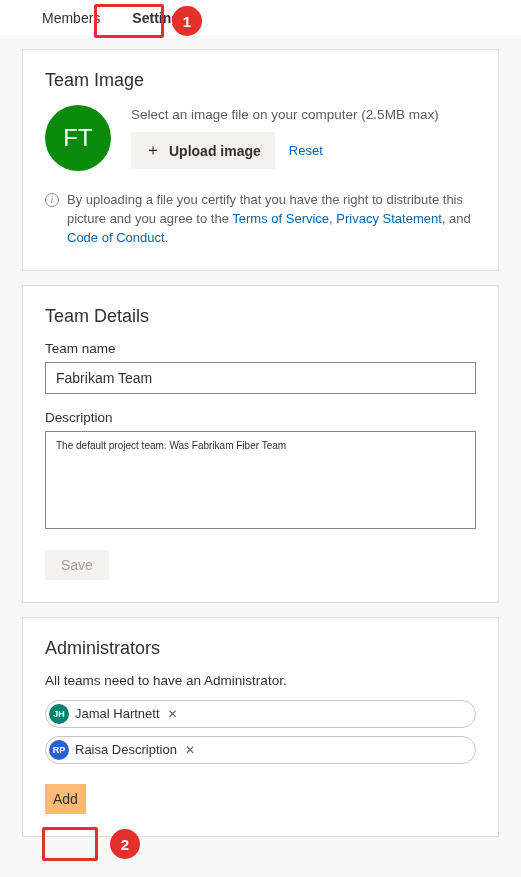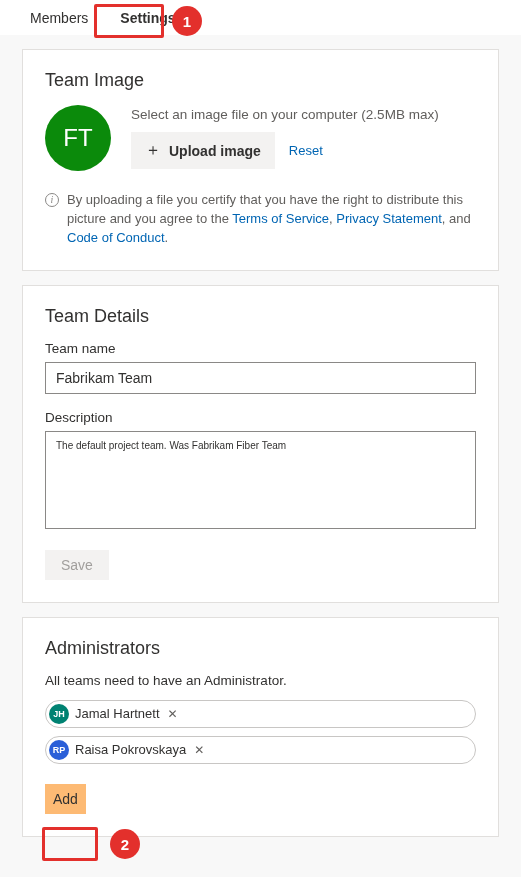--- a/index.html
+++ b/index.html
@@ -8,21 +8,21 @@
     font-size: 14px;
     color: #323130;
     background: #f8f8f8;
     width: 521px;
     height: 877px;
     overflow: hidden;
     position: relative;
   }
   .tabs {
     display: flex;
-    padding: 0 22px;
+    padding: 0 34px;
     gap: 16px;
     background: #fff;
     border-bottom: 1px solid #fff;
   }
   .tab {
     padding: 10px 8px 8px 8px;
     cursor: pointer;
     font-size: 14px;
     color: #323130;
     position: relative;
@@ -273,21 +273,21 @@
   <div class="card-title">Administrators</div>
   <div class="admin-helper">All teams need to have an Administrator.</div>
   <div class="admin-chips">
     <span class="chip">
       <span class="chip-avatar" style="background:#008272">JH</span>
       <span>Jamal Hartnett</span>
       <span class="chip-close">✕</span>
     </span>
     <span class="chip">
       <span class="chip-avatar" style="background:#2a5fd8">RP</span>
-      <span>Raisa Pokrovskaya</span>
+      <span>Raisa Description</span>
       <span class="chip-close">✕</span>
     </span>
   </div>
   <button class="add-btn">Add</button>
 </div>
 
 <div class="callout-box" style="left:94px; top:4px; width:70px; height:34px;"></div>
 <div class="callout-circle" style="left:172px; top:6px;">1</div>
 <div class="callout-box" style="left:42px; top:827px; width:56px; height:34px;"></div>
 <div class="callout-circle" style="left:110px; top:829px;">2</div>

